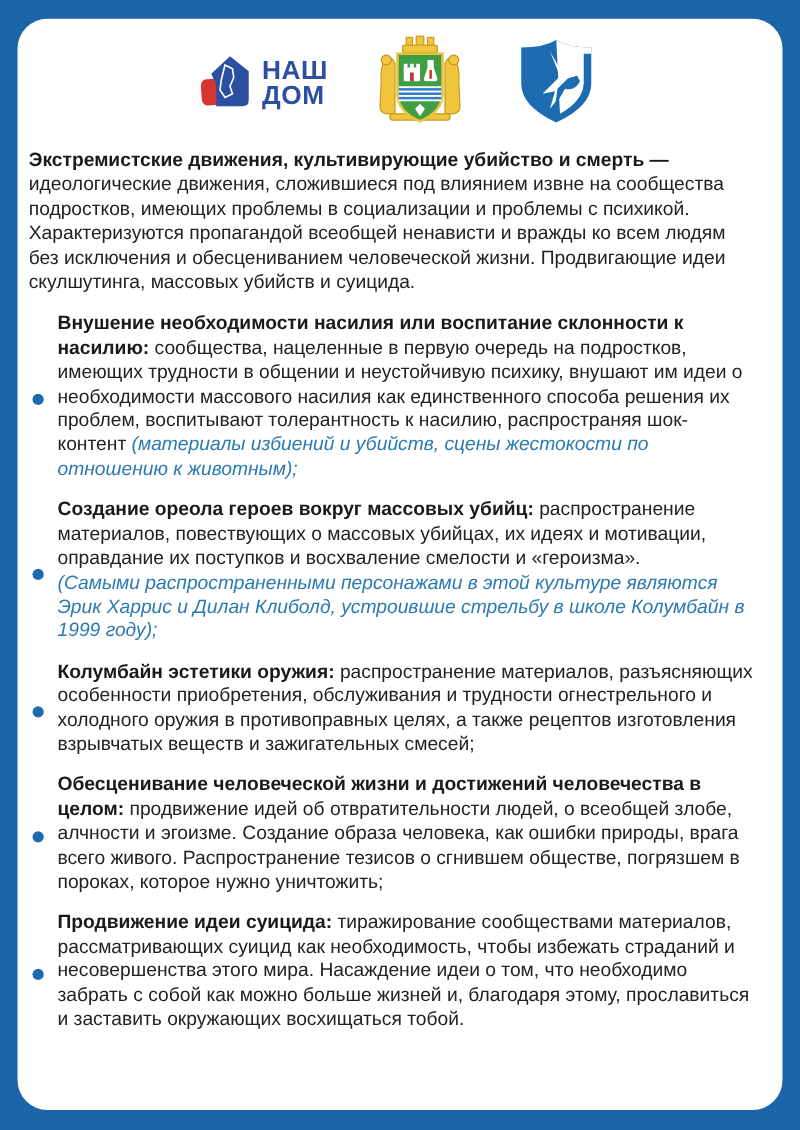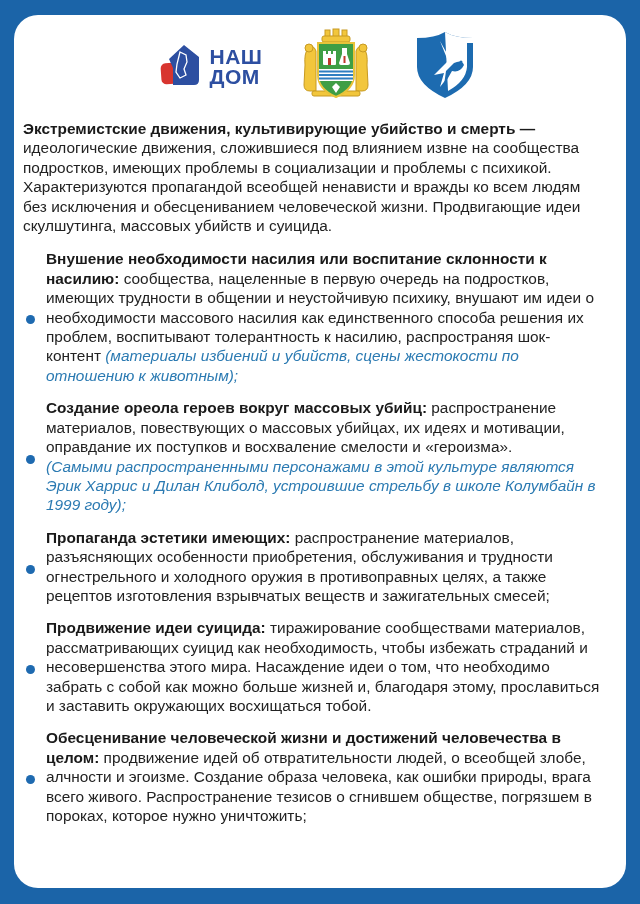--- a/index.html
+++ b/index.html
@@ -151,30 +151,30 @@
         <span class="li-text"><b class="run">Внушение необходимости насилия или воспитание склонности к насилию:</b><span> сообщества, нацеленные в первую очередь на подростков, имеющих трудности в общении и неустойчивую психику, внушают им идеи о необходимости массового насилия как единственного способа решения их проблем, воспитывают толерантность к насилию, распространяя шок-контент </span><span class="blue-italic">(материалы избиений и убийств, сцены жестокости по отношению к животным);</span></span>
       </li>
 
       <li>
         <span class="dot"></span>
         <span class="li-text"><b class="run">Создание ореола героев вокруг массовых убийц:</b><span> распространение материалов, повествующих о массовых убийцах, их идеях и мотивации, оправдание их поступков и восхваление смелости и «героизма».</span><br><span class="blue-italic">(Самыми распространенными персонажами в этой культуре являются Эрик Харрис и Дилан Клиболд, устроившие стрельбу в школе Колумбайн в 1999 году);</span></span>
       </li>
 
       <li>
         <span class="dot"></span>
-        <span class="li-text"><b class="run">Пропаганда эстетики имеющих:</b><span> распространение материалов, разъясняющих особенности приобретения, обслуживания и трудности огнестрельного и холодного оружия в противоправных  целях, а также рецептов изготовления взрывчатых веществ и зажигательных смесей;</span></span>
+        <span class="li-text"><b class="run">Колумбайн эстетики оружия:</b><span> распространение материалов, разъясняющих особенности приобретения, обслуживания и трудности огнестрельного и холодного оружия в противоправных  целях, а также рецептов изготовления взрывчатых веществ и зажигательных смесей;</span></span>
+      </li>
+
+      <li>
+        <span class="dot"></span>
+        <span class="li-text"><b class="run">Обесценивание человеческой жизни и достижений человечества в целом:</b><span> продвижение идей об отвратительности людей, о всеобщей злобе, алчности и эгоизме. Создание образа человека, как ошибки природы, врага всего живого. Распространение тезисов о сгнившем обществе, погрязшем в пороках, которое нужно уничтожить;</span></span>
       </li>
 
       <li>
         <span class="dot"></span>
         <span class="li-text"><b class="run">Продвижение идеи суицида:</b><span> тиражирование сообществами материалов, рассматривающих суицид как необходимость, чтобы избежать страданий и несовершенства этого мира. Насаждение  идеи о том, что необходимо забрать с собой как можно больше  жизней и, благодаря этому, прославиться и заставить окружающих восхищаться тобой.</span></span>
-      </li>
-
-      <li>
-        <span class="dot"></span>
-        <span class="li-text"><b class="run">Обесценивание человеческой жизни и достижений человечества в целом:</b><span> продвижение идей об отвратительности людей, о всеобщей злобе, алчности и эгоизме. Создание образа человека, как ошибки природы, врага всего живого. Распространение тезисов о сгнившем обществе, погрязшем в пороках, которое нужно уничтожить;</span></span>
       </li>
 
     </ul>
 
   </div>
 
 </div>
 
 </body></html>

